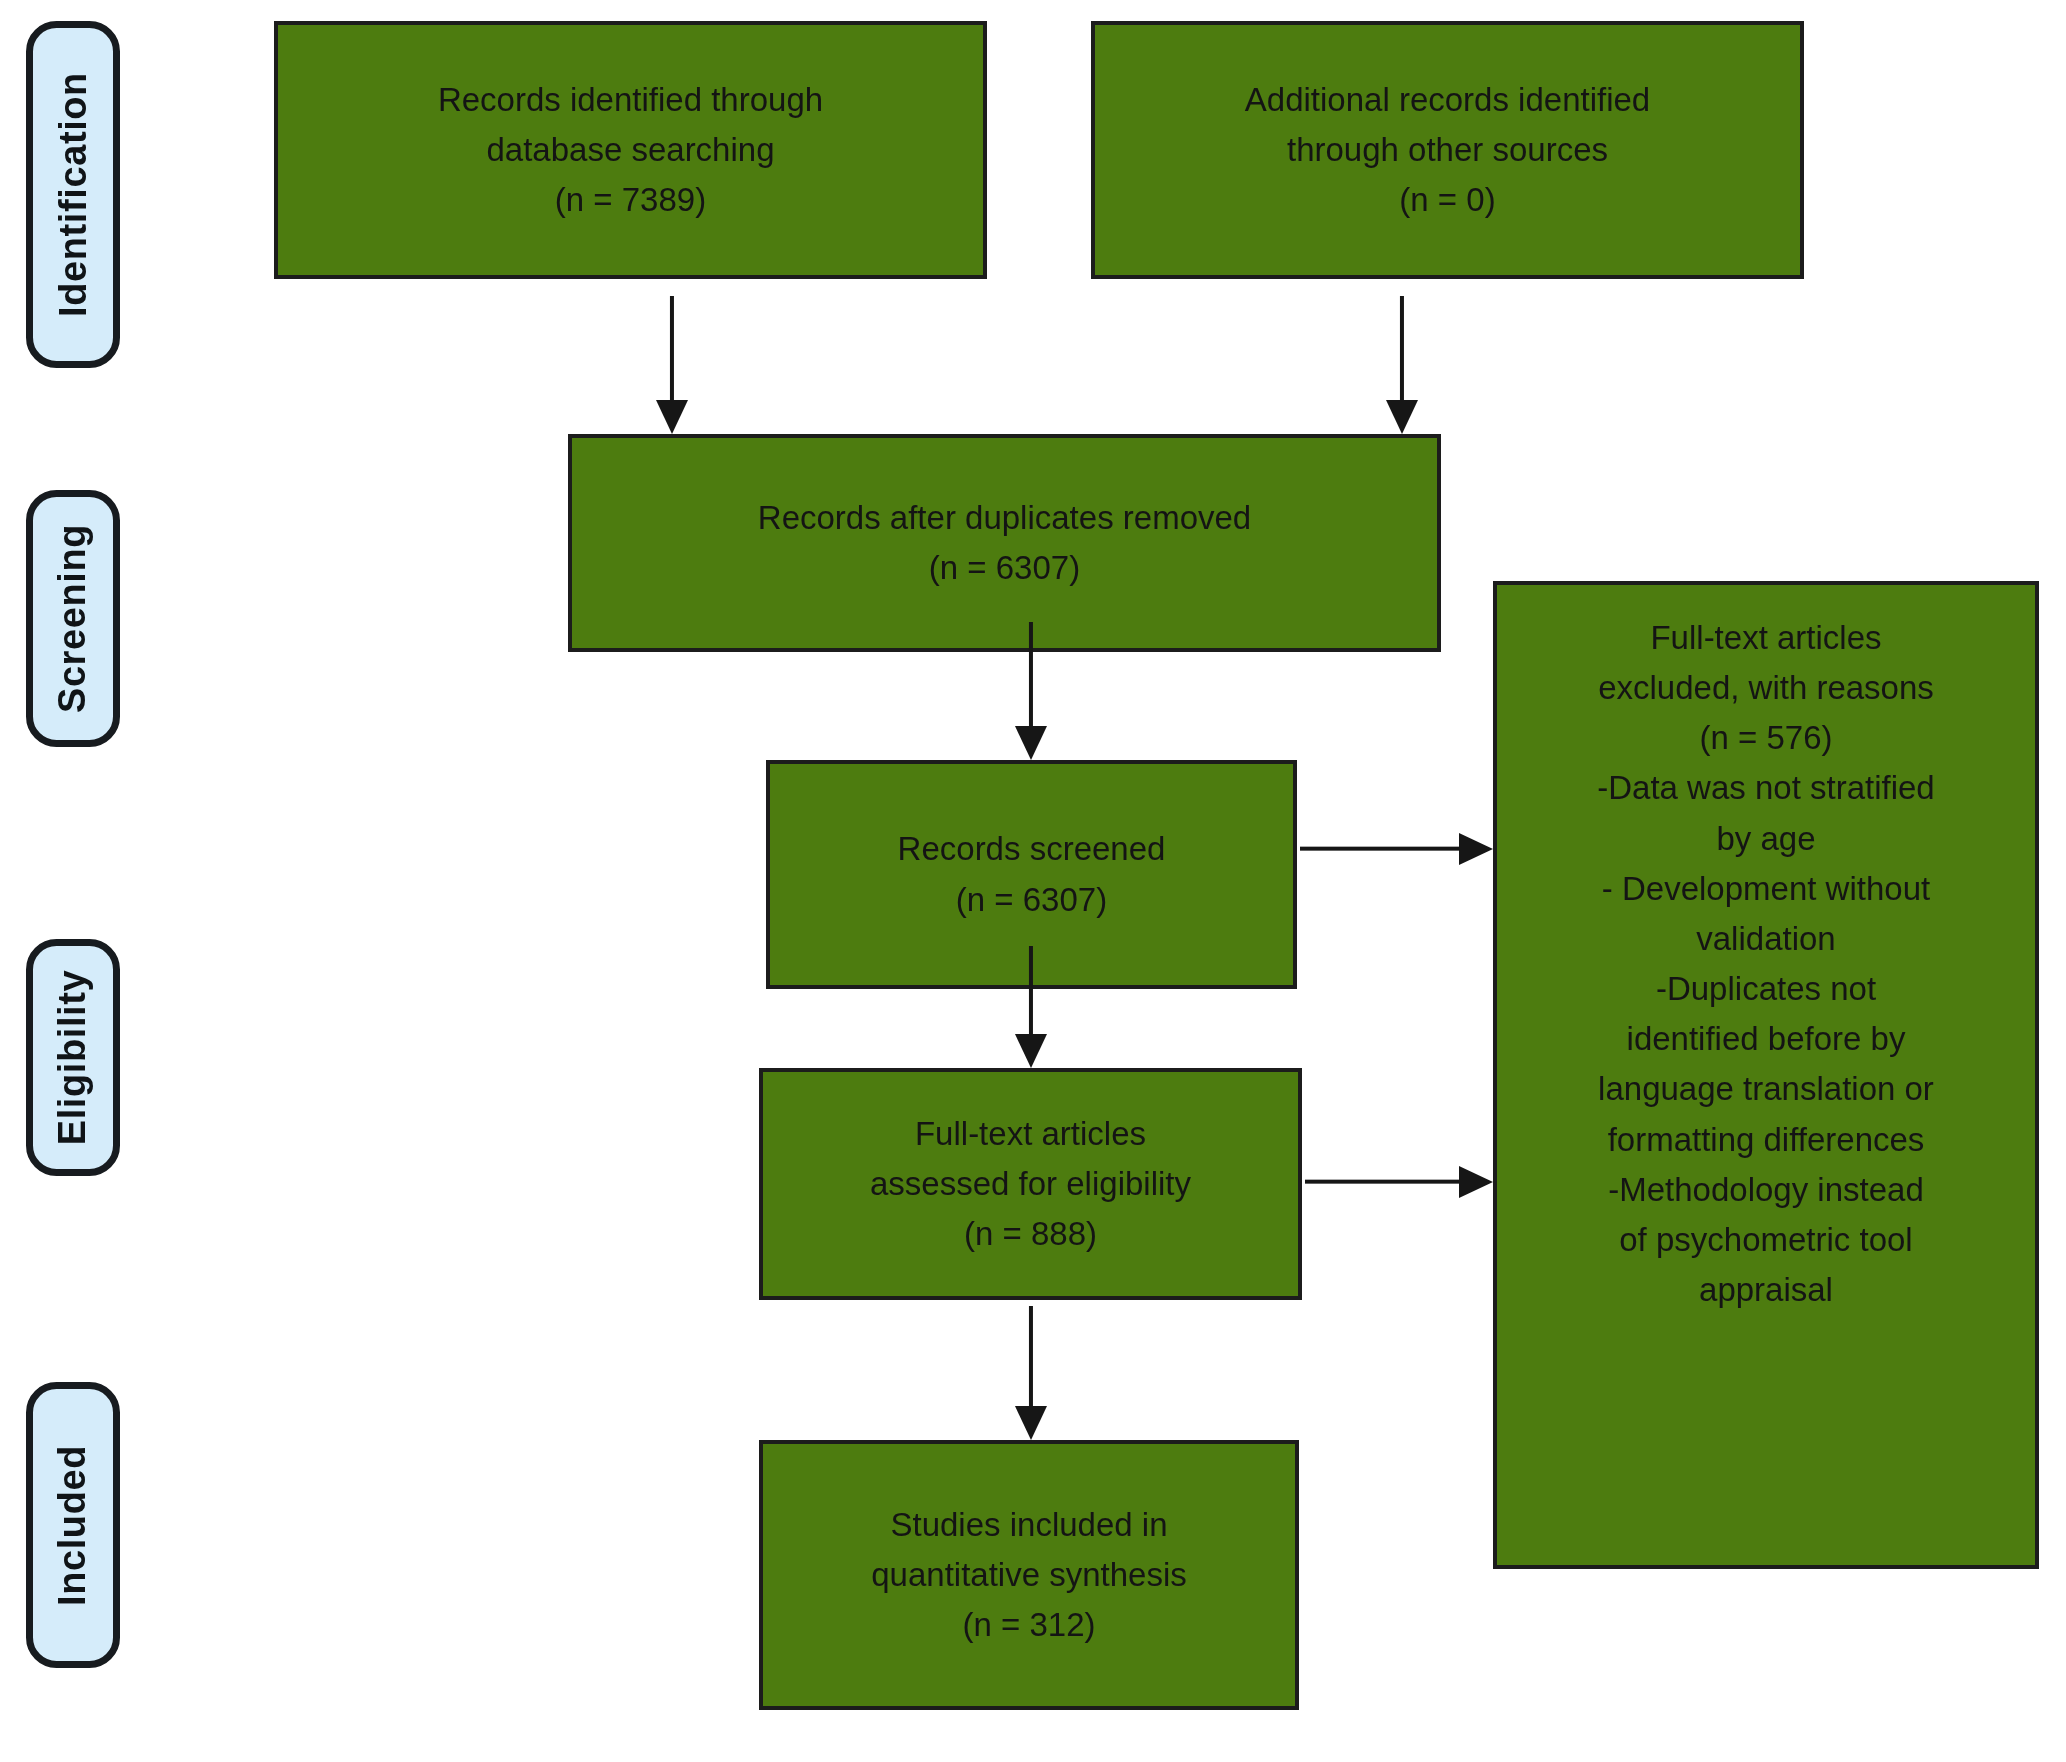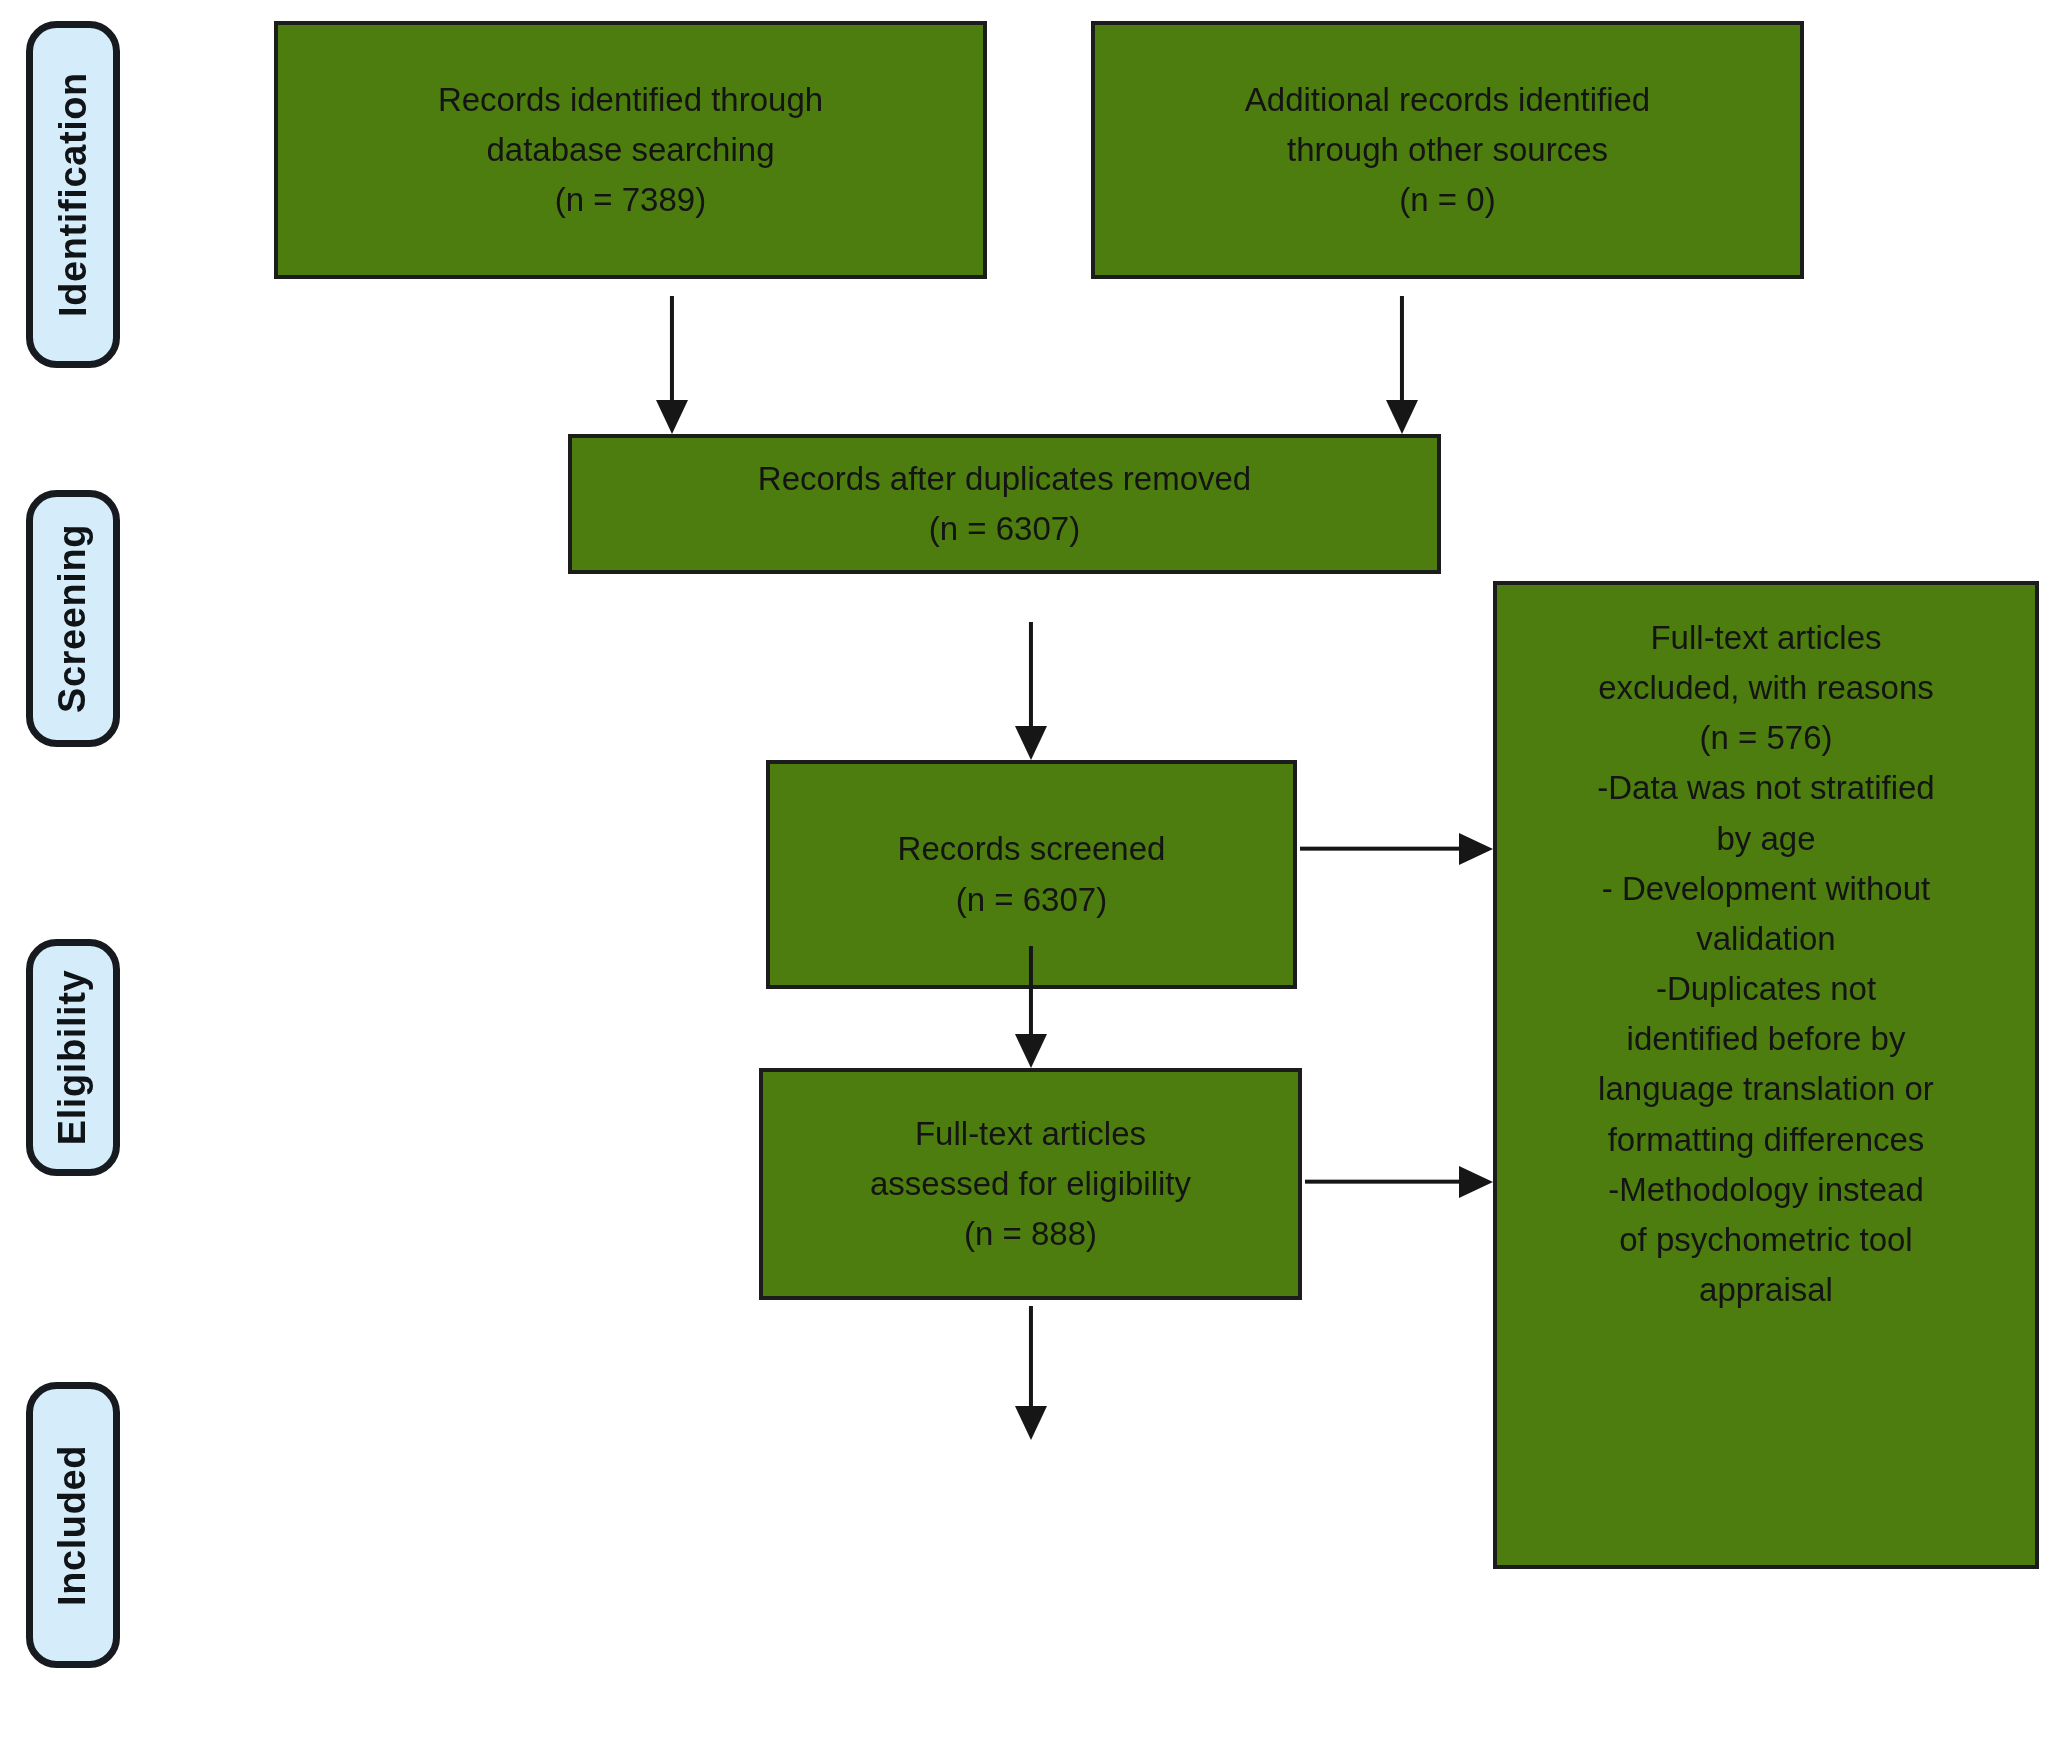--- a/index.html
+++ b/index.html
@@ -89,21 +89,21 @@
   }
 
   
   #stage-identification { left: 26px;  top: 21px;   width: 94px;  height: 347px; }
   #stage-screening      { left: 26px;  top: 490px;  width: 94px;  height: 257px; }
   #stage-eligibility    { left: 26px;  top: 939px; width: 94px;  height: 237px; }
   #stage-included       { left: 26px;  top: 1382px; width: 94px;  height: 286px; }
 
   #box-identified   { left: 274px;  top: 21px;   width: 713px; height: 258px; }
   #box-additional   { left: 1091px; top: 21px;   width: 713px; height: 258px; }
-  #box-deduplicated { left: 568px;  top: 434px;  width: 873px; height: 140px; }
+  #box-deduplicated { left: 568px;  top: 434px;  width: 873px; height: 218px; }
   #box-screened     { left: 766px; top: 760px; width: 531px;  height: 229px; }
   #box-fulltext     { left: 759px; top: 1068px; width: 543px;  height: 232px; }
   #box-included     { left: 759px; top: 1440px; width: 540px;  height: 270px; }
   #box-excluded     { left: 1493px; top: 581px;  width: 546px;  height: 988px; }
 
   #arrow-identified-down   { left: 654px; top: 296px;  height: 138px; }
   #arrow-additional-down   { left: 1384px; top: 296px;  height: 138px; }
   #arrow-dedup-to-screened { left: 1013px; top: 622px; height: 138px; }
   #arrow-screened-down     { left: 1013px; top: 946px; height: 122px; }
   #arrow-fulltext-down     { left: 1013px; top: 1306px; height: 134px; }
@@ -136,20 +136,23 @@
   </div>
   <div class="flow-box" id="box-deduplicated">
     <div class="box-text">Records after duplicates removed<br>(n = 6307)</div>
   </div>
   <div class="flow-box" id="box-screened">
     <div class="box-text">Records screened<br>(n = 6307)</div>
   </div>
   <div class="flow-box" id="box-fulltext">
     <div class="box-text">Full-text articles<br>assessed for eligibility<br>(n = 888)</div>
   </div>
+  <div class="flow-box" id="box-included">
+    <div class="box-text">Studies included in<br>quantitative synthesis<br>(n = 312)</div>
+  </div>
   <div class="flow-box top-anchored" id="box-excluded">
     <div class="box-text">Full-text articles<br>excluded, with reasons<br>(n = 576)<br>-Data was not stratified<br>by age<br>- Development without<br>validation<br>-Duplicates not<br>identified before by<br>language translation or<br>formatting differences<br>-Methodology instead<br>of psychometric tool<br>appraisal</div>
   </div>
 
   <div class="arrow-v" id="arrow-identified-down">
     <div class="shaft"></div>
     <div class="head"></div>
   </div>
   <div class="arrow-v" id="arrow-additional-down">
     <div class="shaft"></div>

